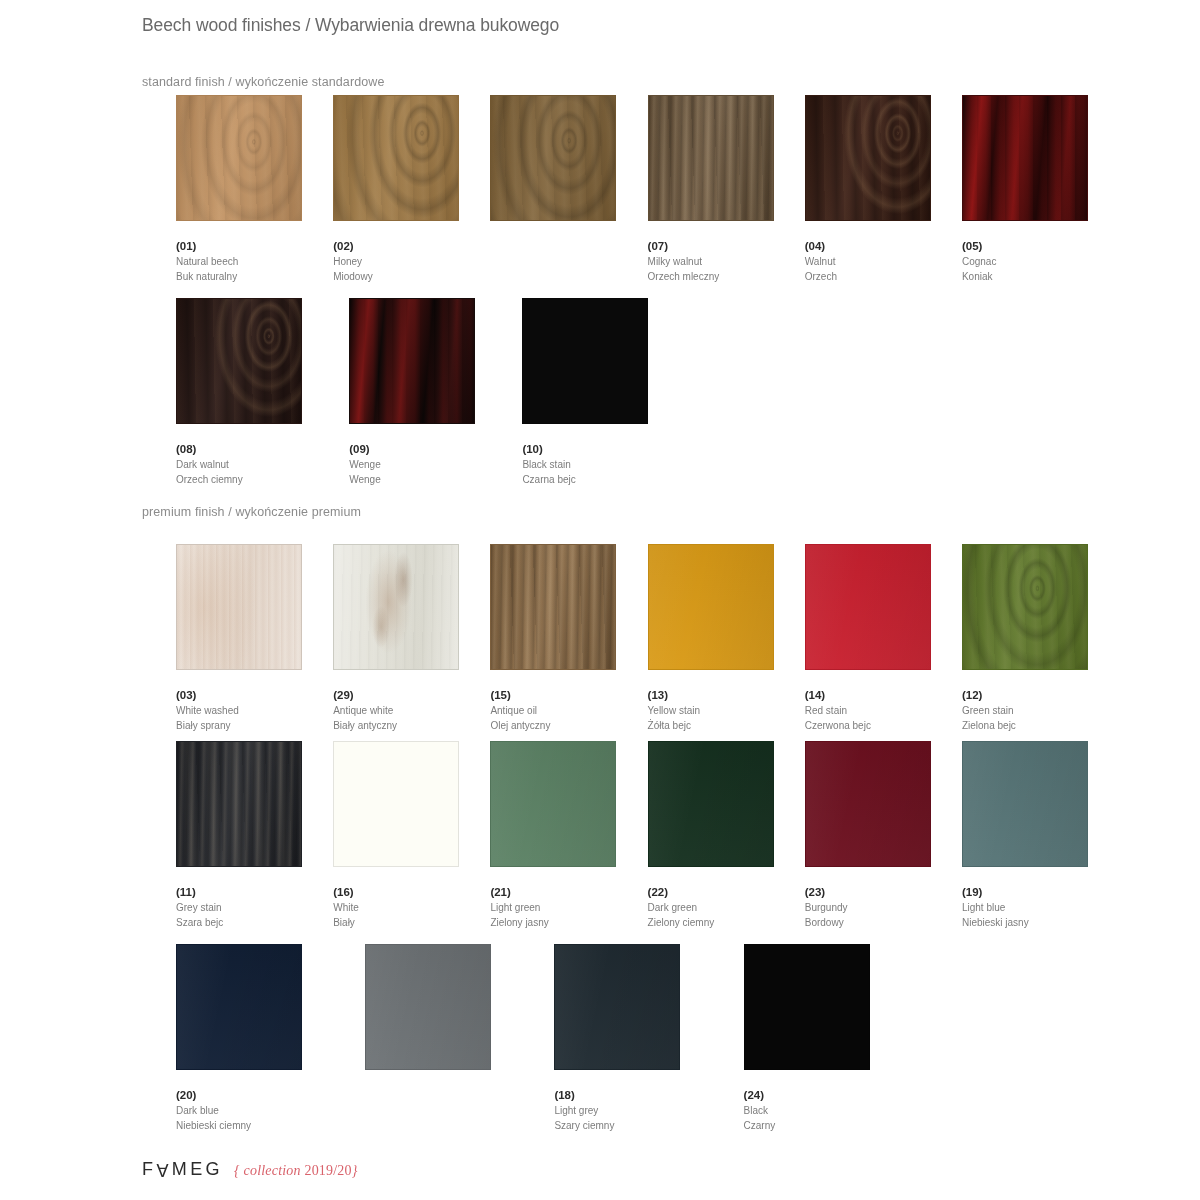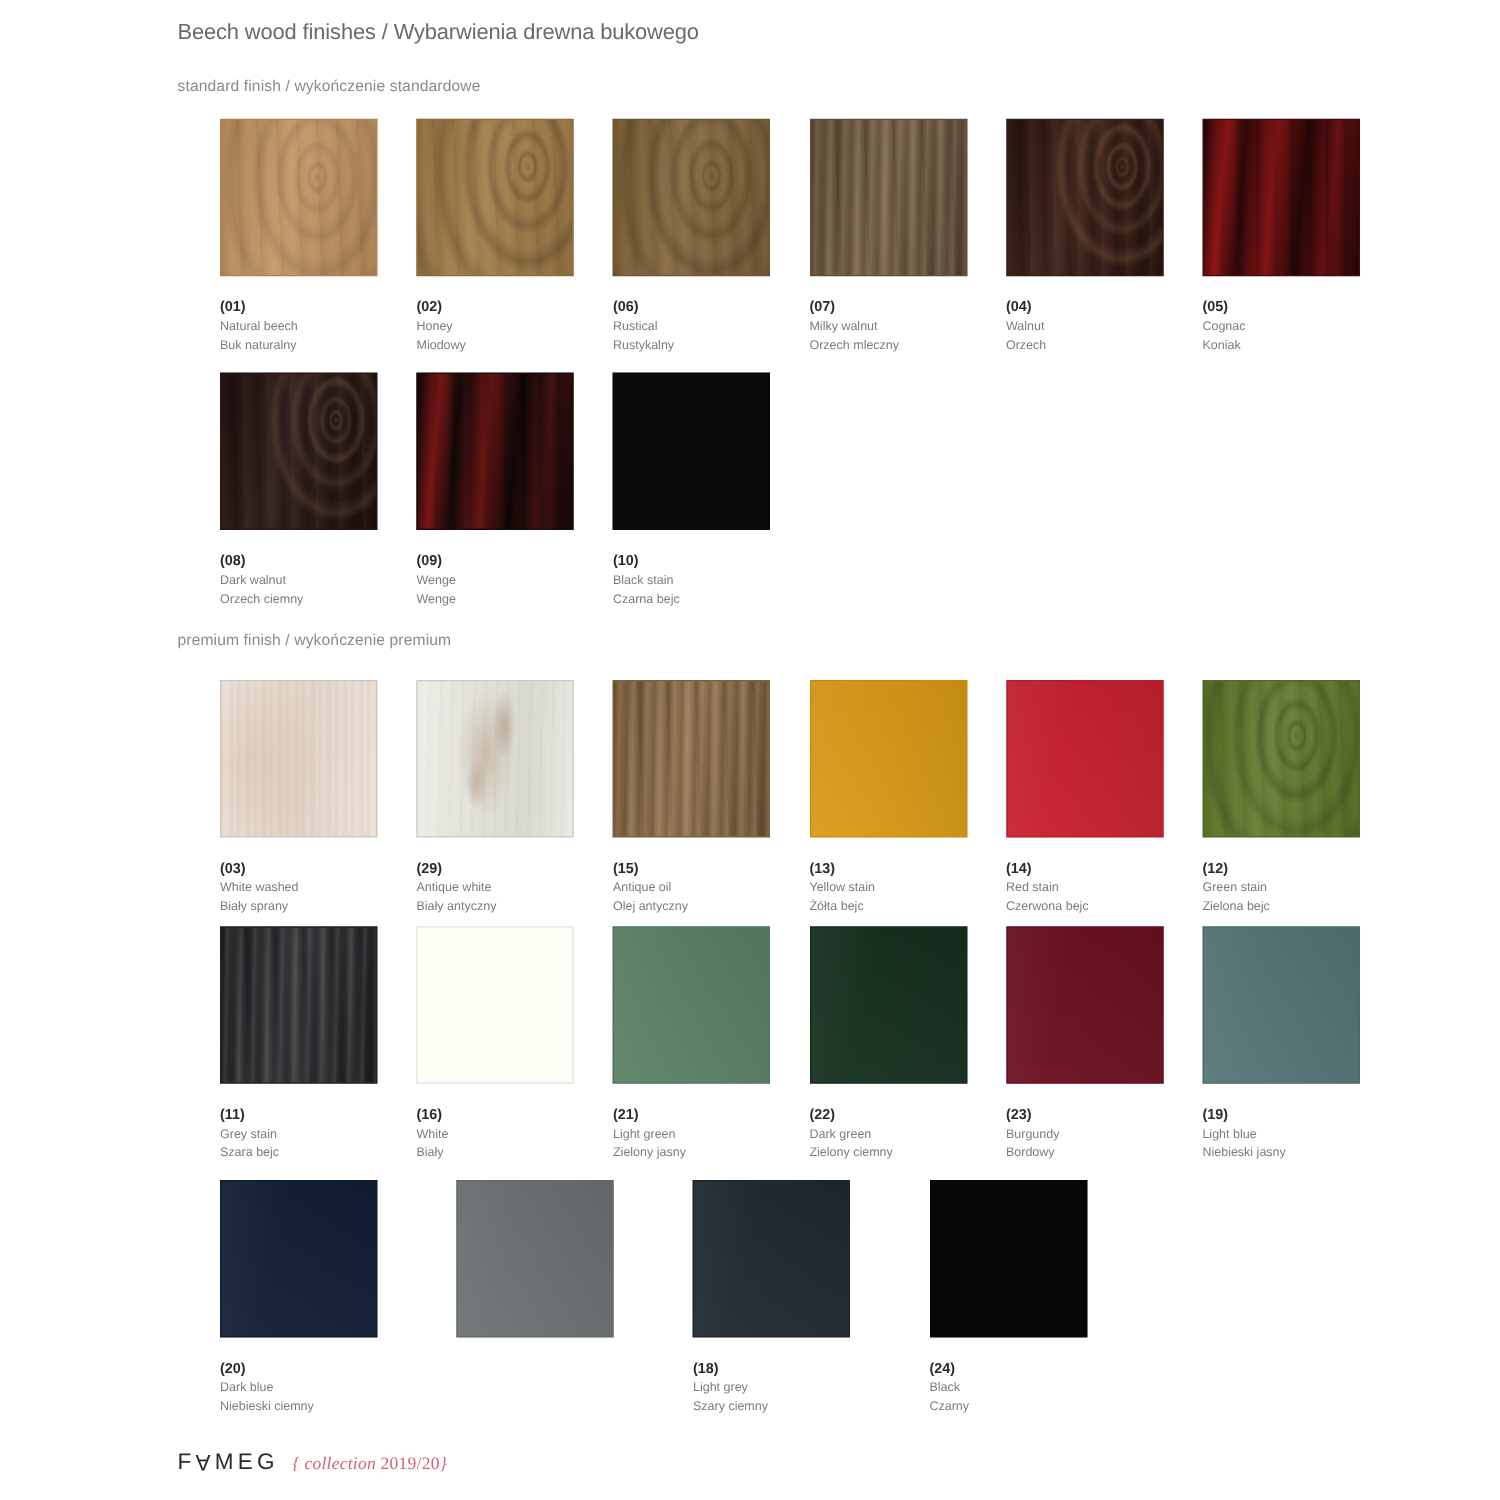--- a/index.html
+++ b/index.html
@@ -16,27 +16,27 @@
     position:absolute; left:142px; top:15px;
     font-size:17.5px; font-weight:400; color:#6a6a6a;
     letter-spacing:-0.1px; white-space:nowrap;
   }
 
   .section-head {
     position:absolute; left:142px;
     font-size:12.5px; font-weight:400; color:#8b8b8b;
     letter-spacing:0.1px; white-space:nowrap;
   }
-  .section-head.std { top:62px; }
+  .section-head.std { top:75px; }
   .section-head.prm { top:505px; }
 
   .grid { position:absolute; left:142px; display:grid;
           grid-template-columns:repeat(6, 157.2px); }
   .grid.r1 { top:95px; }
-  .grid.r2 { top:298px; }
+  .grid.r2 { top:298px;gap:16px; }
   .grid.r3 { top:544px; }
   .grid.r4 { top:741px; }
   .grid.r5 { top:944px;gap:32px; }
 
   .cell { width:157.2px;padding-left:34px; }
 
   .swatch {
     width:126px; height:126px;
     border:1px solid rgba(0,0,0,0.10);
     position:relative; overflow:hidden;
@@ -96,25 +96,20 @@
         </div>
         <div class="labels">
           <div class="code">(02)</div>
           <div class="name-en">Honey</div>
           <div class="name-pl">Miodowy</div>
         </div>
       </div>
       <div class="cell">
         <div class="swatch" style="background-color: rgb(125, 96, 54);">
           <div class="grain" style="background-image: radial-gradient(10% 16% at 63% 36%, rgba(0, 0, 0, 0) 1%, rgba(0, 0, 0, 0.12) 10%, rgba(0, 0, 0, 0) 17%), radial-gradient(23% 36.8% at 63% 36%, rgba(0, 0, 0, 0) 14%, rgba(0, 0, 0, 0.153) 23%, rgba(0, 0, 0, 0) 30%), radial-gradient(36% 57.6% at 63% 36%, rgba(0, 0, 0, 0) 27%, rgba(0, 0, 0, 0.14) 36%, rgba(0, 0, 0, 0) 43%), radial-gradient(49% 78.4% at 63% 36%, rgba(0, 0, 0, 0) 40%, rgba(0, 0, 0, 0.14) 49%, rgba(0, 0, 0, 0) 56%), radial-gradient(62% 99.2% at 63% 36%, rgba(0, 0, 0, 0) 53%, rgba(0, 0, 0, 0.157) 62%, rgba(0, 0, 0, 0) 69%), radial-gradient(75% 120% at 63% 36%, rgba(0, 0, 0, 0) 66%, rgba(0, 0, 0, 0.13) 75%, rgba(0, 0, 0, 0) 82%), radial-gradient(88% 140.8% at 63% 36%, rgba(0, 0, 0, 0) 79%, rgba(0, 0, 0, 0.165) 88%, rgba(0, 0, 0, 0) 95%), repeating-linear-gradient(88deg, rgba(0, 0, 0, 0.055) 0px, rgba(0, 0, 0, 0) 5px, rgba(255, 235, 200, 0.05) 10px, rgba(0, 0, 0, 0) 16px), linear-gradient(100deg, rgba(0, 0, 0, 0.1) 0%, rgba(255, 255, 255, 0.08) 44%, rgba(0, 0, 0, 0.13) 100%);"></div>
-        </div>
-        <div class="labels">
-          <div class="code">(06)</div>
-          <div class="name-en">Rustical</div>
-          <div class="name-pl">Rustykalny</div>
         </div>
       </div>
       <div class="cell">
         <div class="swatch" style="background-color: rgb(109, 87, 61);">
           <div class="grain" style="background-image: repeating-linear-gradient(91deg, rgba(0, 0, 0, 0.17) 0px, rgba(0, 0, 0, 0.02) 2px, rgba(255, 235, 200, 0.1) 5px, rgba(0, 0, 0, 0.03) 8px, rgba(0, 0, 0, 0.15) 11px), repeating-linear-gradient(88deg, rgba(0, 0, 0, 0.1) 0px, rgba(0, 0, 0, 0) 7px, rgba(255, 235, 200, 0.07) 15px, rgba(0, 0, 0, 0) 23px), linear-gradient(99deg, rgba(0, 0, 0, 0.16) 0%, rgba(255, 255, 255, 0.07) 46%, rgba(0, 0, 0, 0.2) 100%);"></div>
         </div>
         <div class="labels">
           <div class="code">(07)</div>
           <div class="name-en">Milky walnut</div>
           <div class="name-pl">Orzech mleczny</div>

